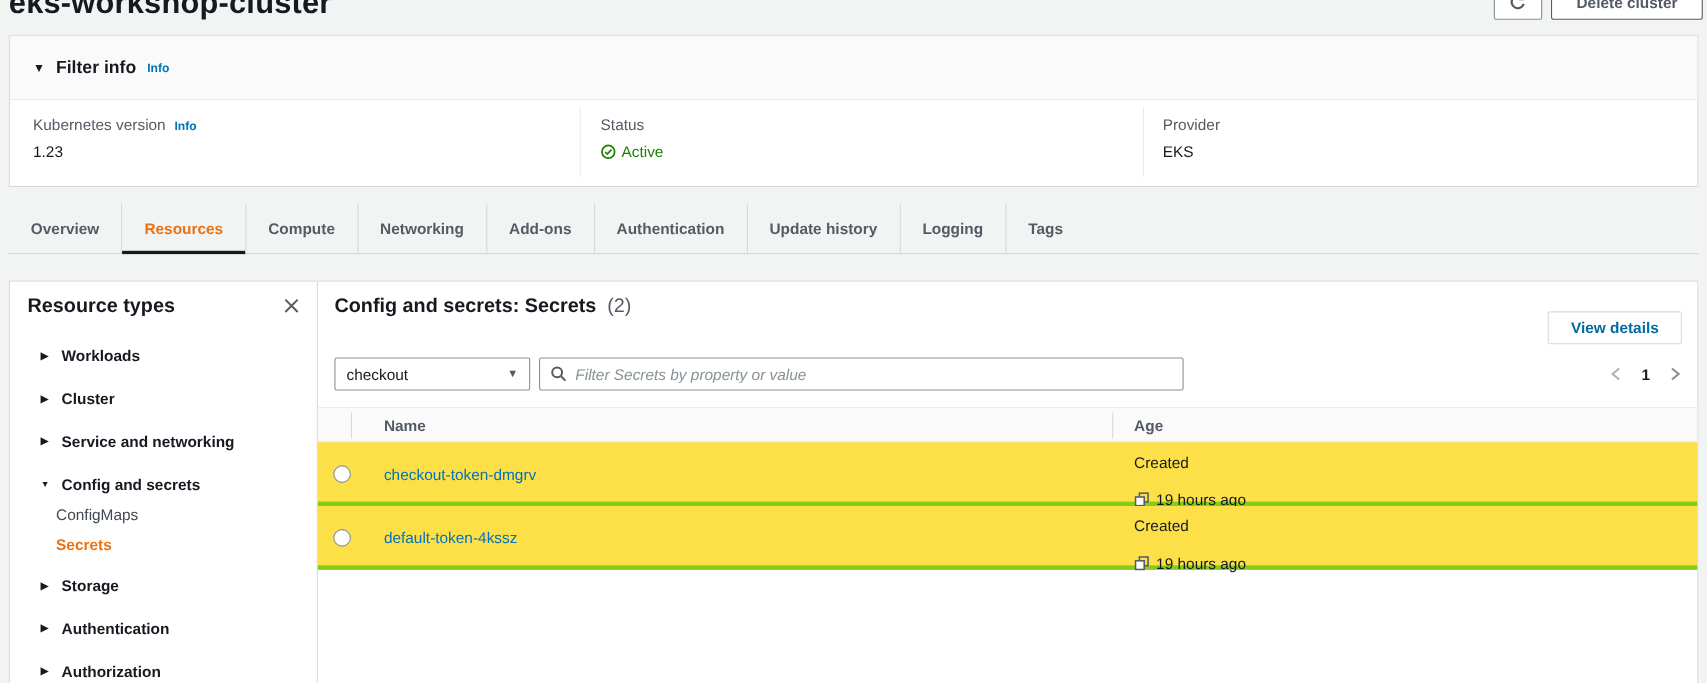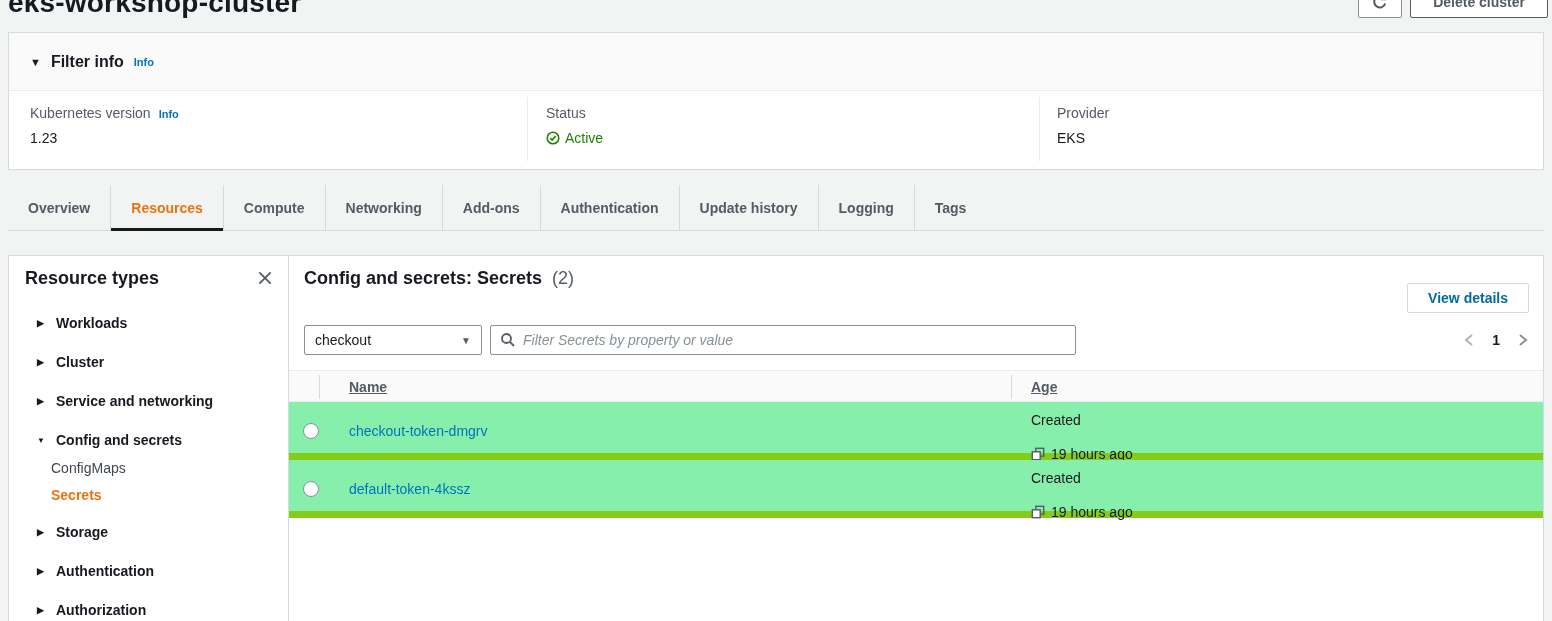--- a/index.html
+++ b/index.html
@@ -102,23 +102,23 @@
     position:absolute; top:69px; right:14px; height:30px;
     display:flex; align-items:center; gap:17px;
   }
   .page-num { font-weight:700; font-size:14px; color:#16191f; }
   .pg-chev { cursor:pointer; display:flex; }
   
   .table-header {
     position:absolute; top:114px; left:0; right:0; height:32px;
     background:#fafafa; border-top:1px solid #eaeded; border-bottom:1px solid #eaeded;
   }
-  .th { position:absolute; top:8px; font-weight:700; color:#545b64; font-size:14px;text-decoration:underline; }
+  .th { position:absolute; top:8px; font-weight:700; color:#545b64; font-size:14px; }
   .th-sep { position:absolute; top:4px; width:1px; height:24px; background:#d5dbdb; }
-  .trow { position:absolute; left:0; right:0; height:58px; border-bottom:7px solid #84cc16; background:#86efac; }
+  .trow { position:absolute; left:0; right:0; height:58px; border-bottom:4px solid #84cc16; background:#fde047; }
   .radio {
     position:absolute; left:14px; top:21px; width:16px; height:16px;
     border:1px solid #879196; border-radius:50%; background:#fff; cursor:pointer;
   }
   .name-link {
     position:absolute; left:60px; top:21px; color:#0073bb; text-decoration:none;
     font-size:14px; cursor:pointer;
   }
   .age-cell { position:absolute; left:742px; top:10px; }
   .age-created { font-size:14px; color:#16191f; }

